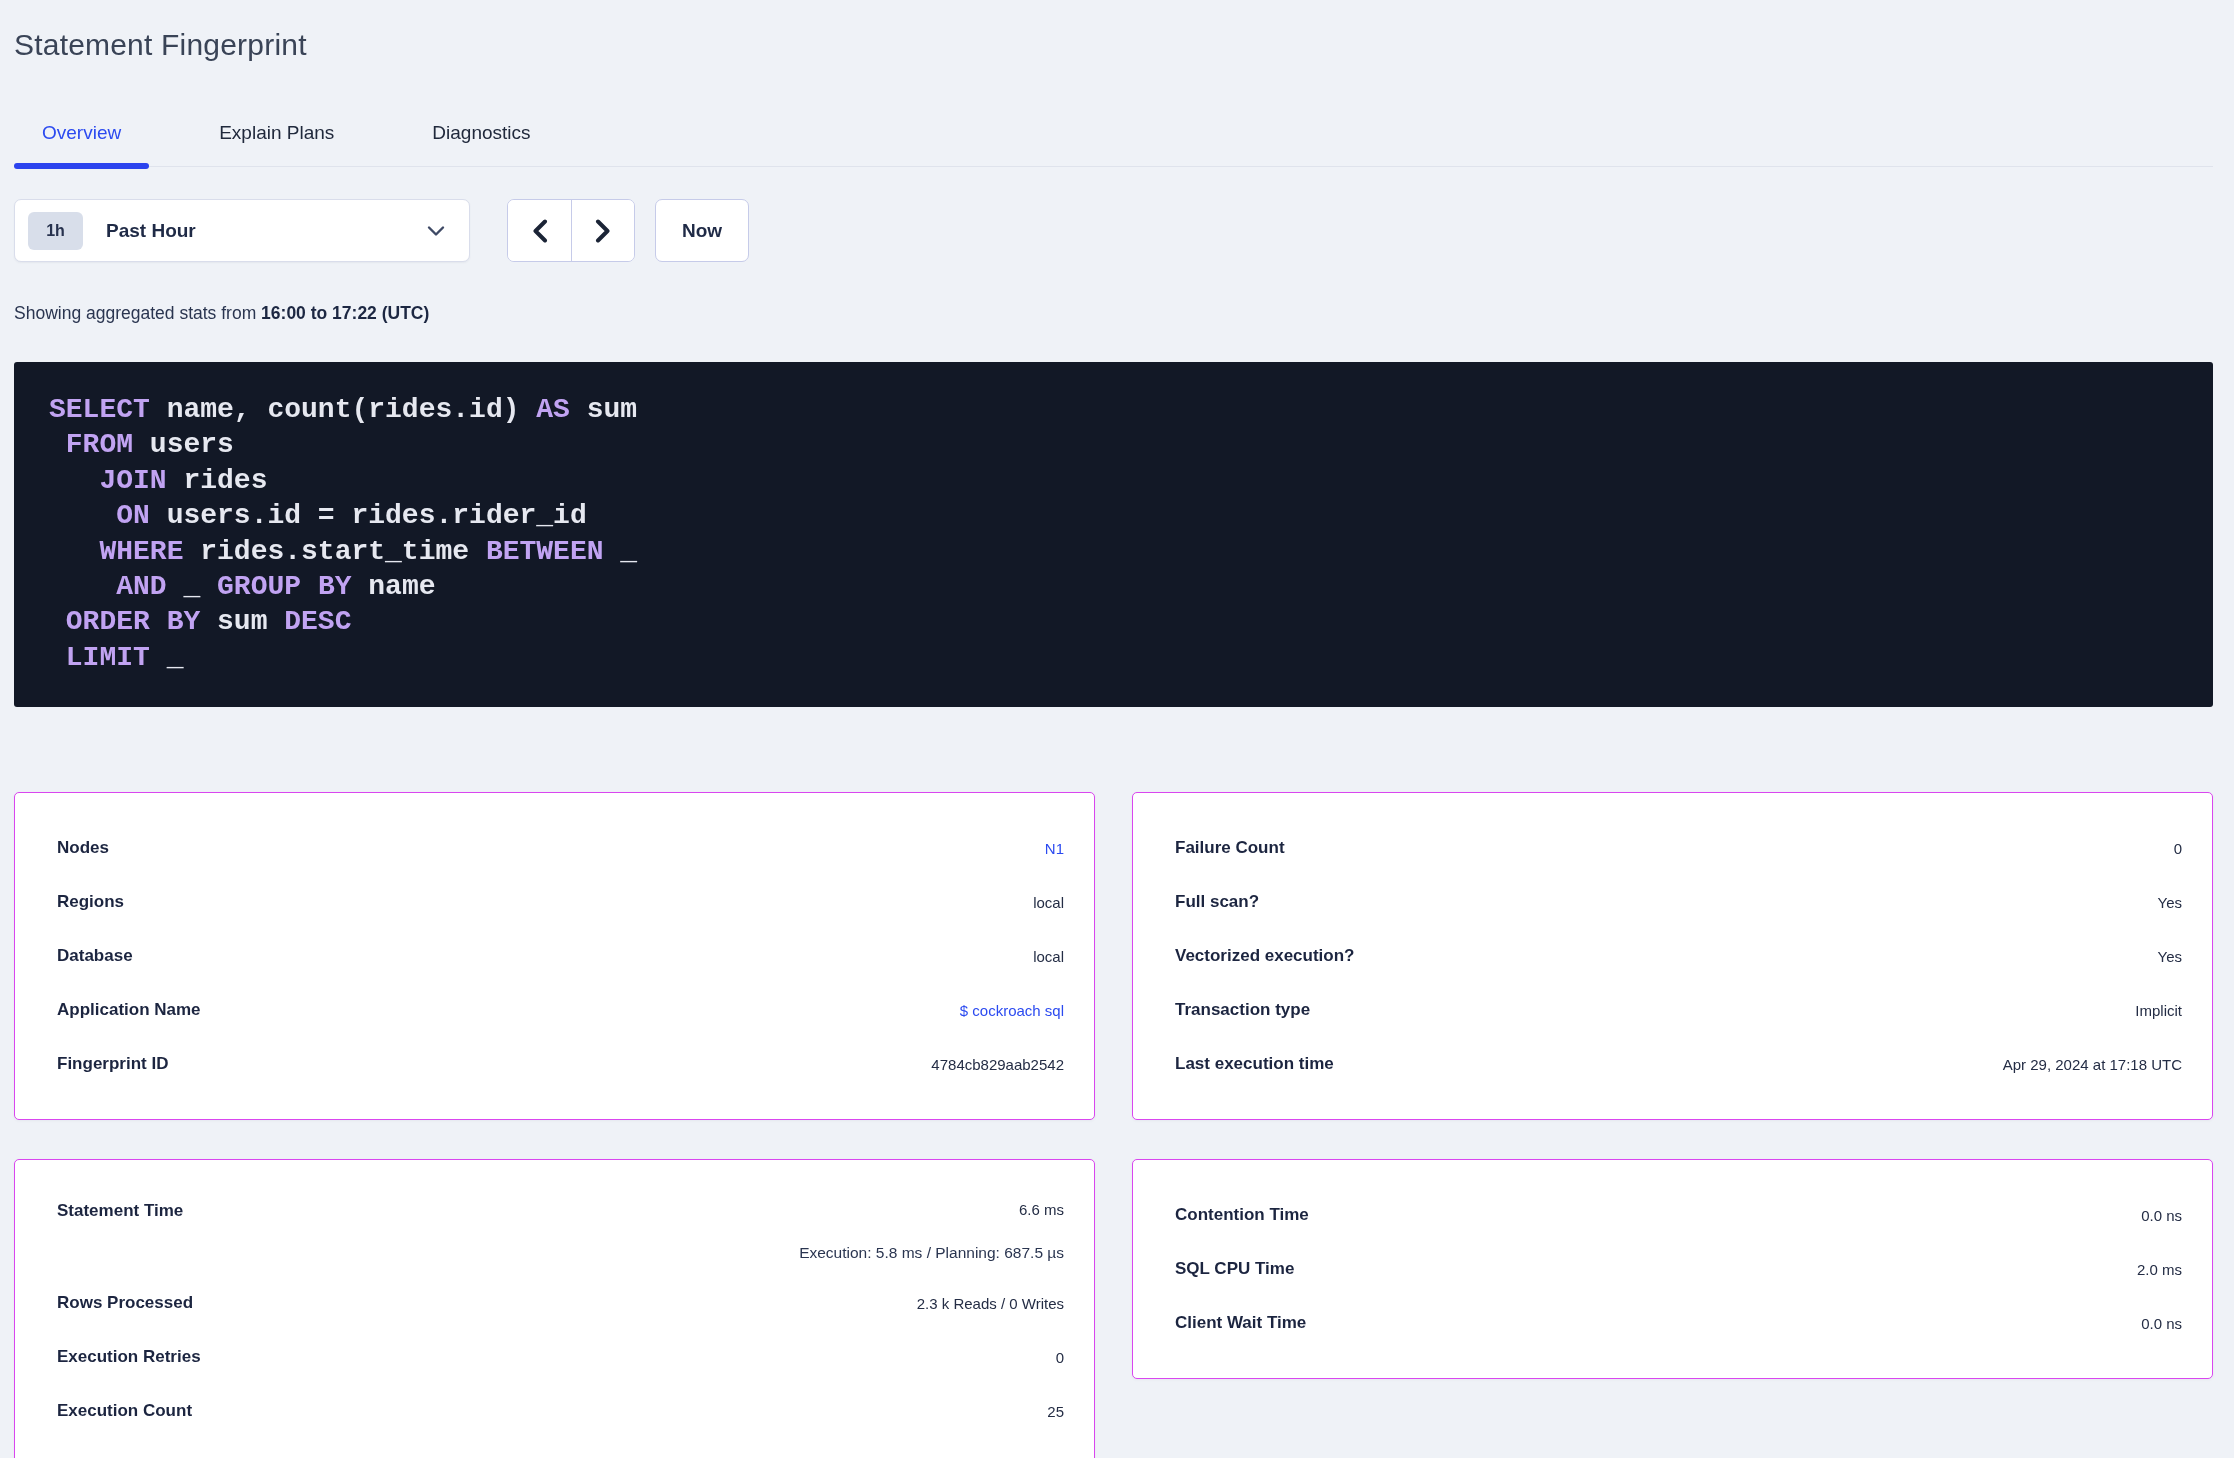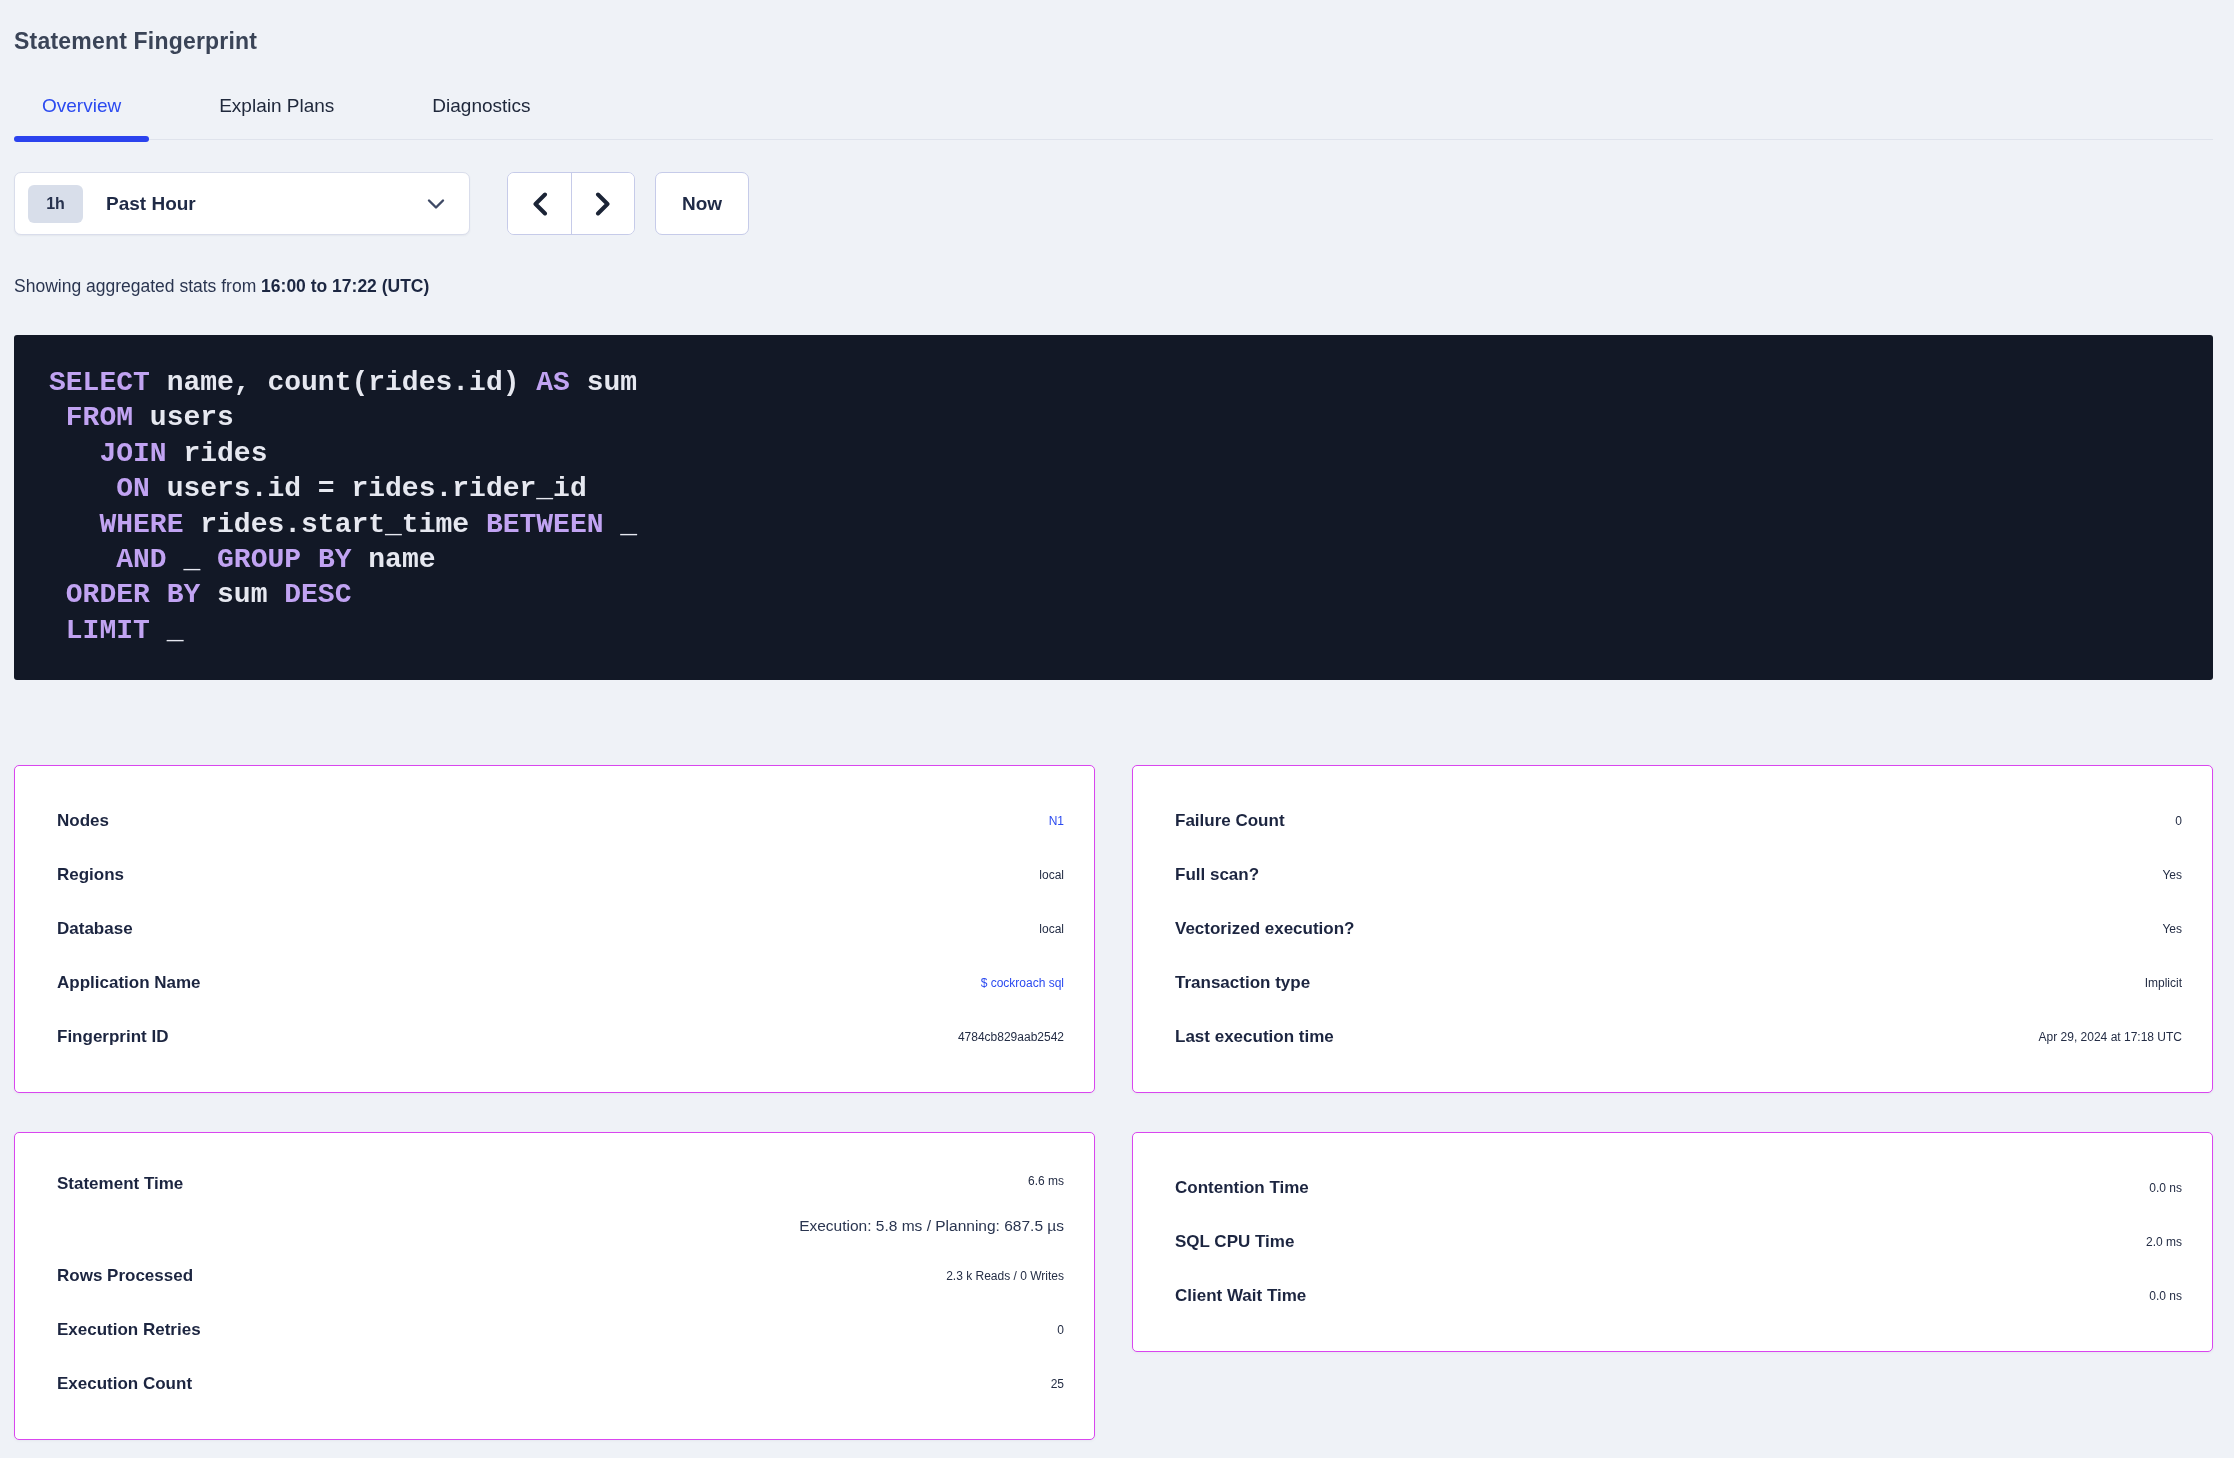--- a/index.html
+++ b/index.html
@@ -7,22 +7,22 @@
   body {
     background:#eff2f7;
     font-family:"Liberation Sans", sans-serif;
     color:#232e4c;
     overflow:hidden;
   }
   .page { padding:28px 21px 0 14px; width:2234px; }
 
   
   .page-title {
-    font-size:23px; font-weight:700; color:#3a4457;
-    letter-spacing:0.2px; margin-bottom:30px;
+    font-size:30px; font-weight:400; color:#3a4457;
+    letter-spacing:0.2px; margin-bottom:50px;
   }
 
   
   .tabs {
     display:flex; align-items:flex-end;
     border-bottom:1px solid #dfe3ec;
     margin-right:0;
   }
   .tab {
     position:relative;
@@ -98,21 +98,21 @@
     background:#ffffff; border:1px solid #d946ef; border-radius:5px;
     box-shadow:0 1px 3px rgba(50,60,90,0.05);
     padding:28px 30px 28px 42px;
     align-self:start;
   }
   .stat-row {
     min-height:54px; display:flex; align-items:center; justify-content:space-between;
   }
   .stat-row.has-sub { flex-wrap:wrap; align-items:flex-start; padding-top:13px; min-height:88px; }
   .stat-label { font-size:17px; font-weight:700; color:#1c2540; }
-  .stat-value { font-size:12px; color:#242d45; text-align:right; }
+  .stat-value { font-size:15px; color:#242d45; text-align:right; }
   .stat-value.link { color:#2b4af0; cursor:pointer; }
   .stat-sub {
     width:100%; text-align:right; font-size:15.5px; color:#2a3550; margin-top:9px;
   }
   svg { display:block; }
 </style>
 </head>
 <body>
 
 <div class="page">

